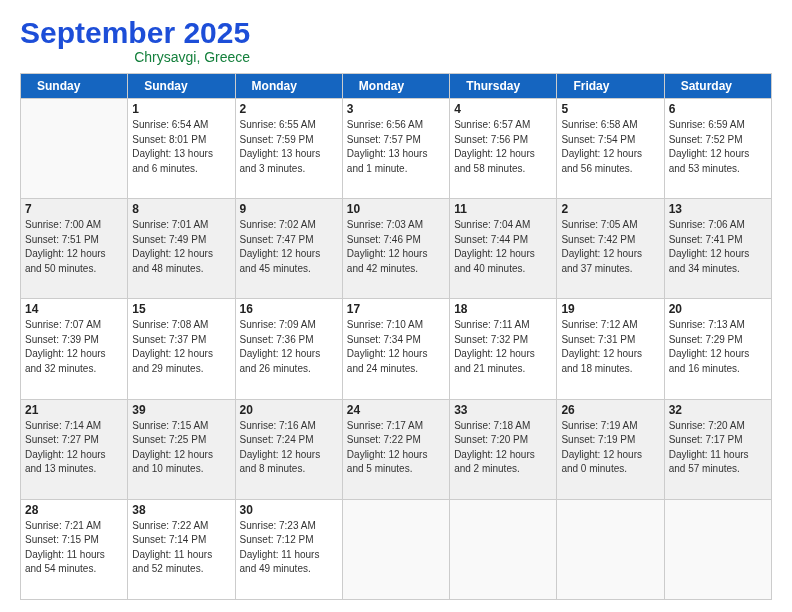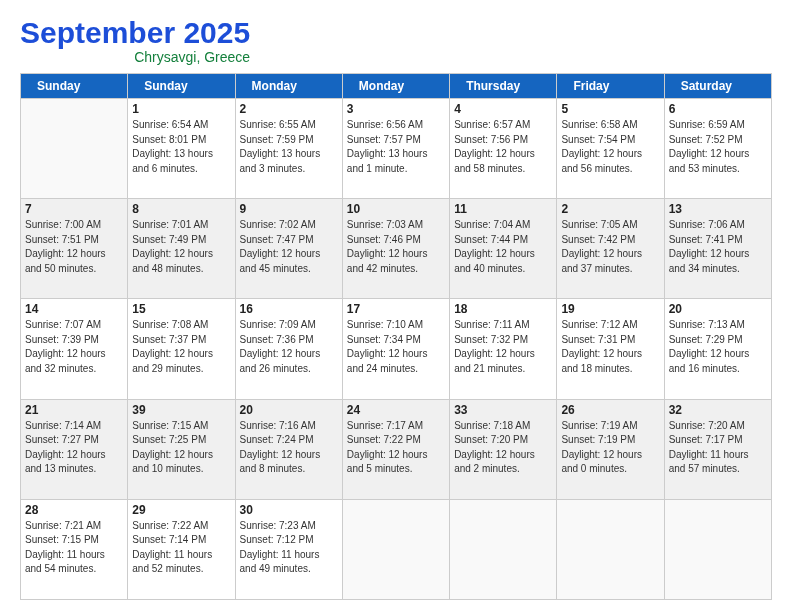--- a/index.html
+++ b/index.html
@@ -236,21 +236,21 @@
             <div class="day-number">32</div>
             <div class="day-info">Sunrise: 7:20 AM<br>Sunset: 7:17 PM<br>Daylight: 11 hours<br>and 57 minutes.</div>
           </td>
         </tr>
         <tr class="row-white">
           <td>
             <div class="day-number">28</div>
             <div class="day-info">Sunrise: 7:21 AM<br>Sunset: 7:15 PM<br>Daylight: 11 hours<br>and 54 minutes.</div>
           </td>
           <td>
-            <div class="day-number">29</div>
+            <div class="day-number">38</div>
             <div class="day-info">Sunrise: 7:22 AM<br>Sunset: 7:14 PM<br>Daylight: 11 hours<br>and 52 minutes.</div>
           </td>
           <td>
             <div class="day-number">30</div>
             <div class="day-info">Sunrise: 7:23 AM<br>Sunset: 7:12 PM<br>Daylight: 11 hours<br>and 49 minutes.</div>
           </td>
           <td class="empty"></td>
           <td class="empty"></td>
           <td class="empty"></td>
           <td class="empty"></td>

